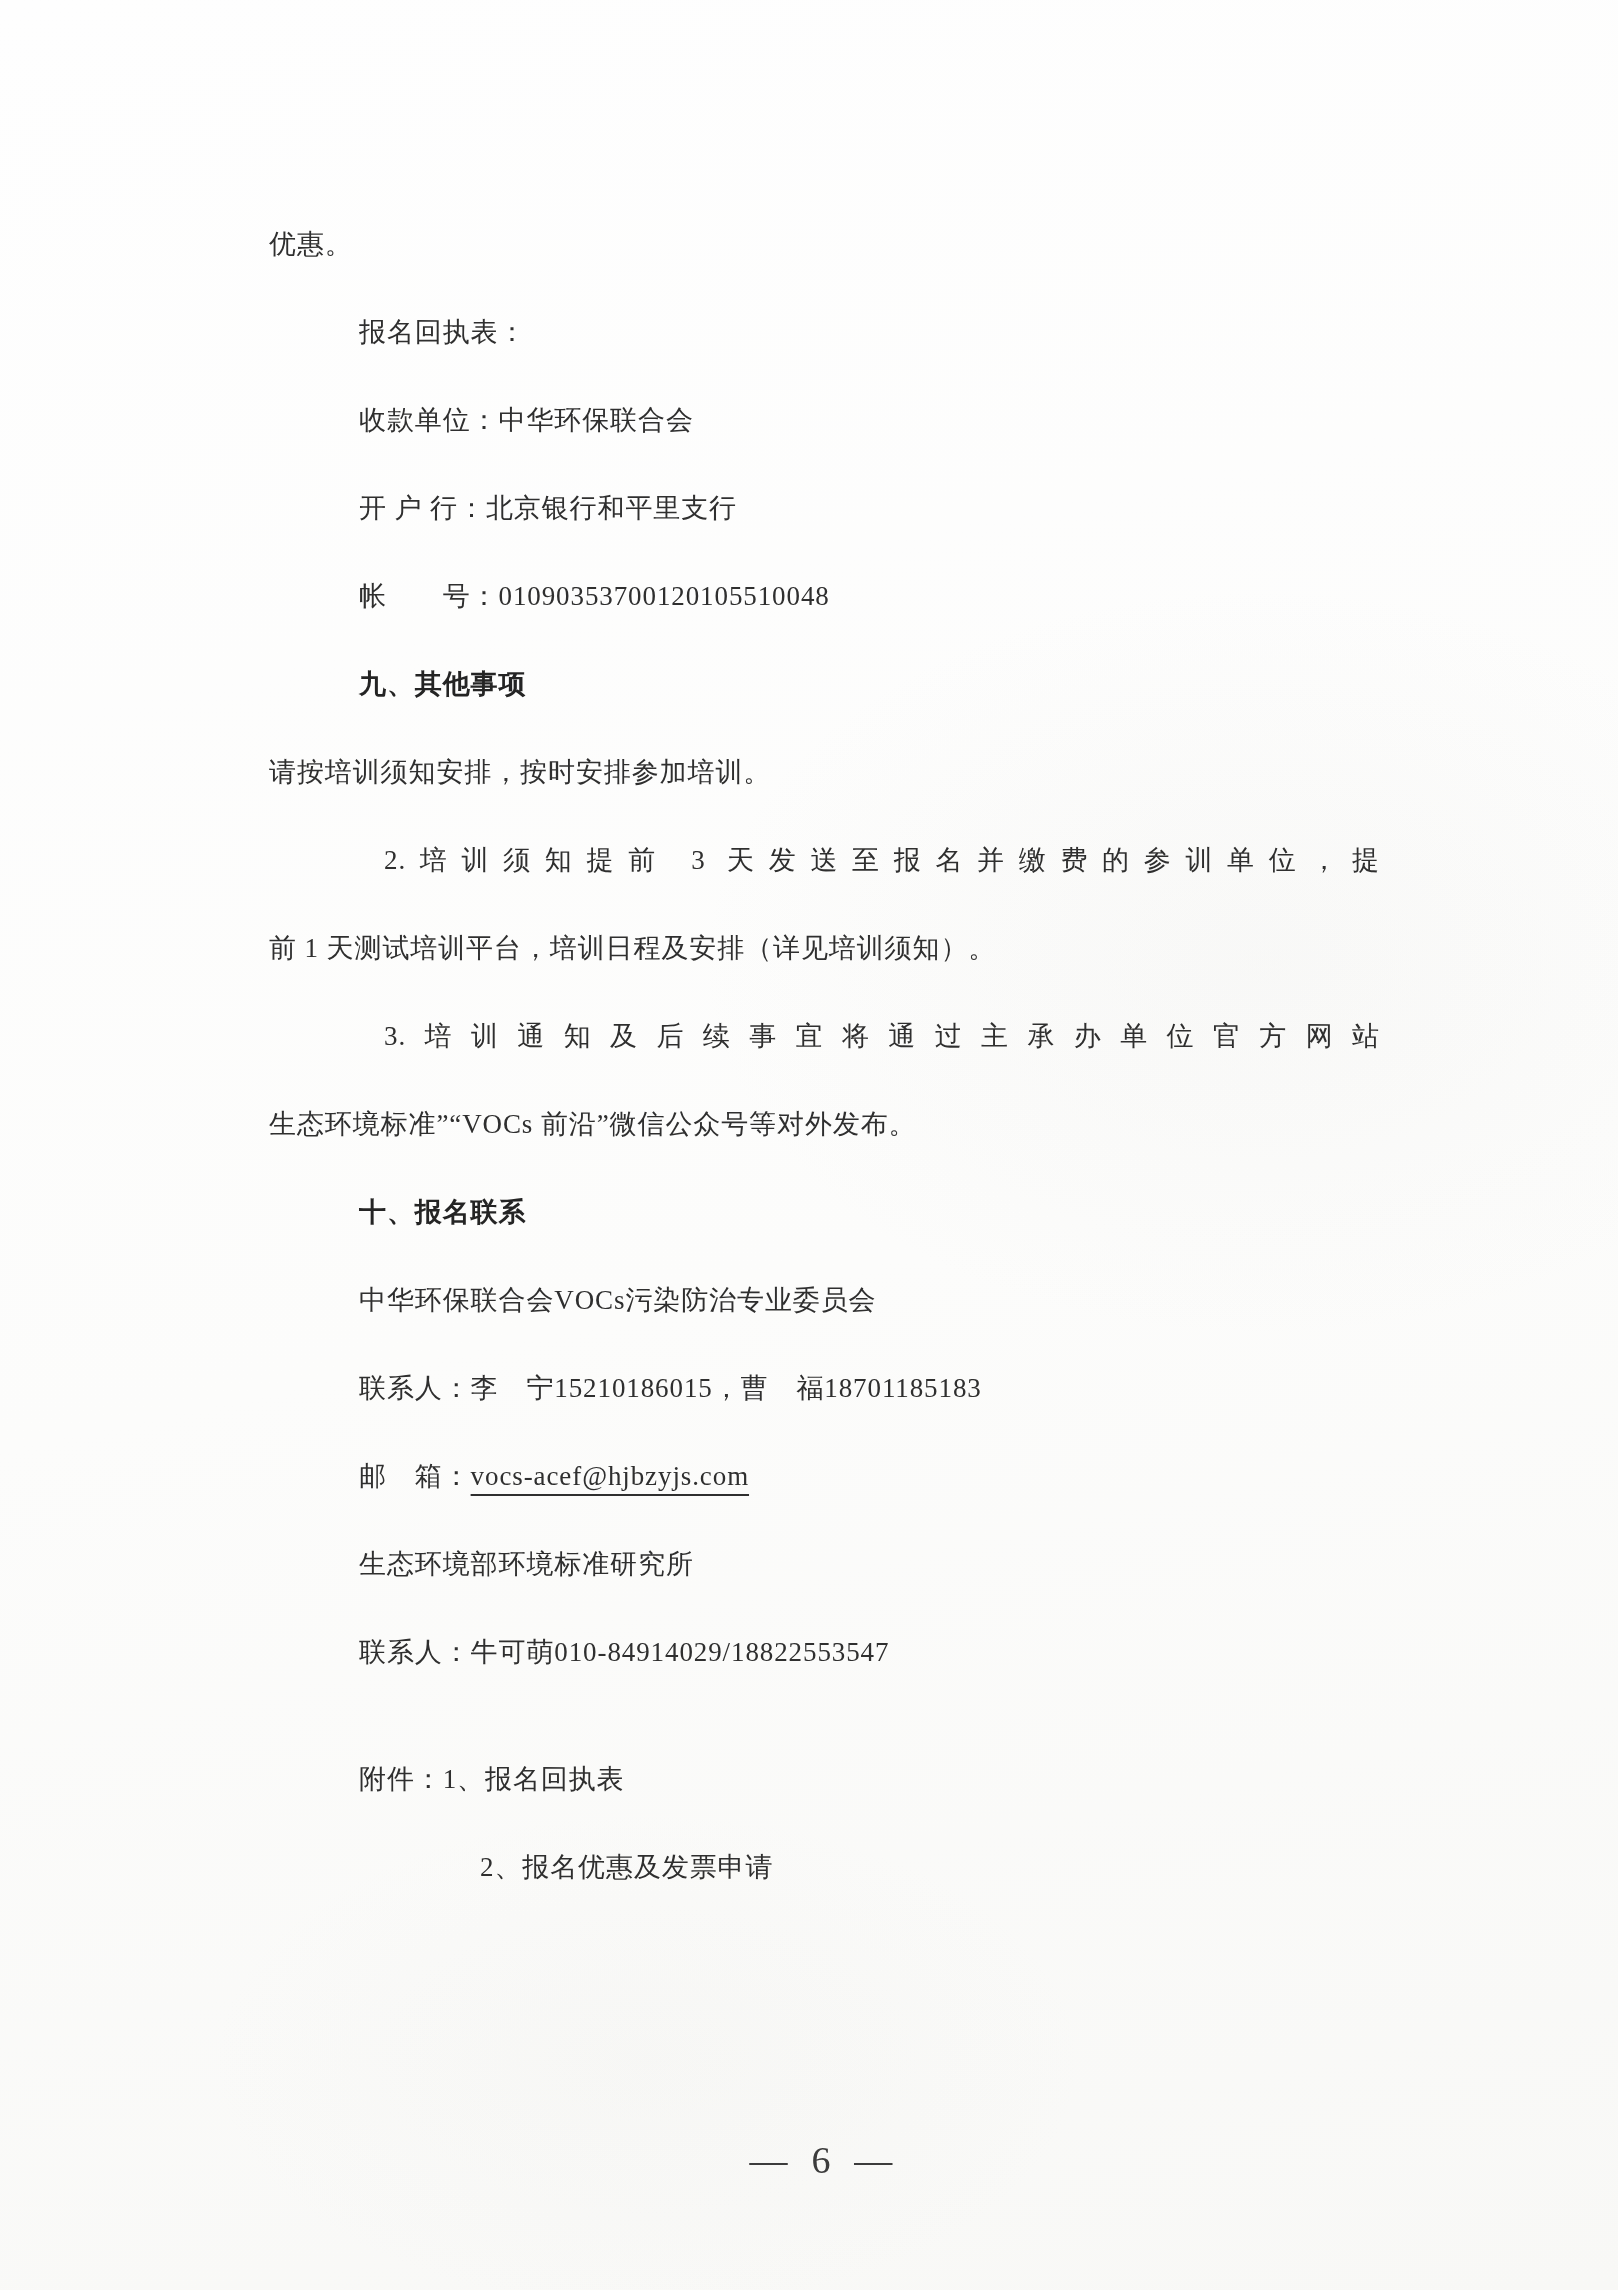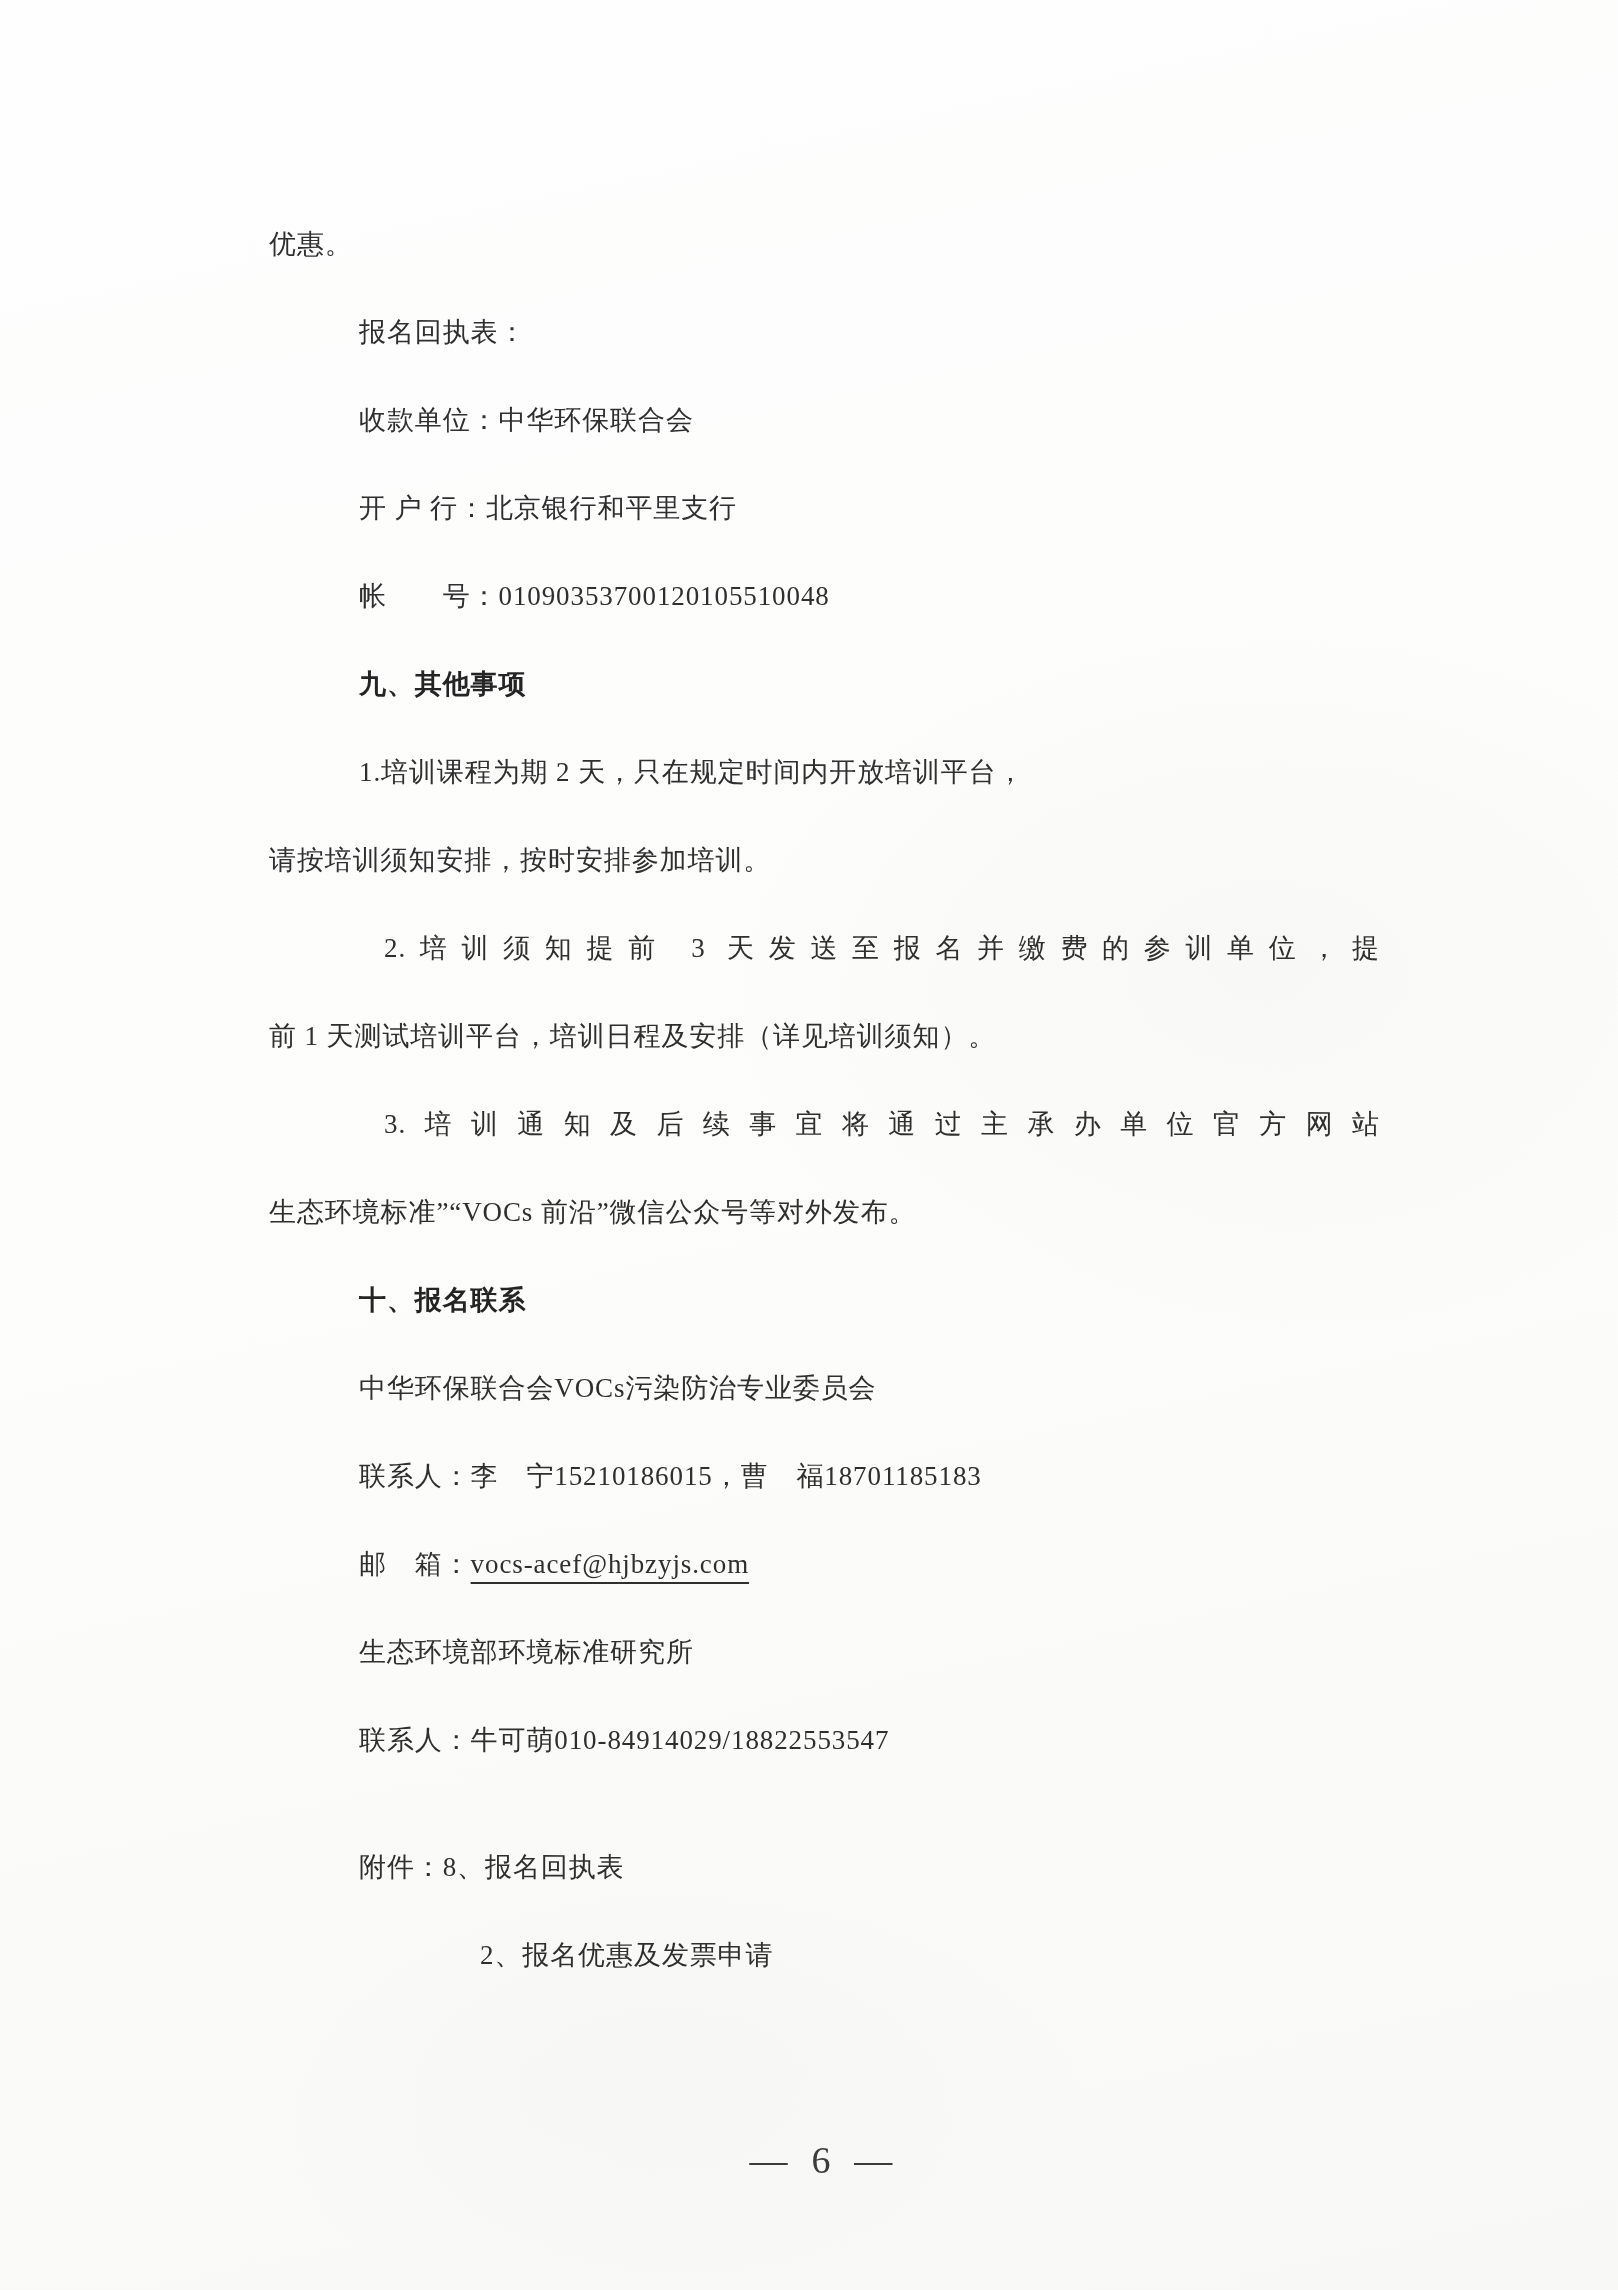--- a/index.html
+++ b/index.html
@@ -73,21 +73,20 @@
     <div class="line indent">报名回执表：</div>
 
     <div class="line indent">收款单位：中华环保联合会</div>
 
     <div class="line indent">开 户 行：北京银行和平里支行</div>
 
     <div class="line indent">帐　　号：01090353700120105510048</div>
 
     <div class="line indent bold">九、其他事项</div>
 
-    <div class="line indent">1.培训课程为期 2 天，只在规定时间内开放培训平台，</div>
 
     <div class="line">请按培训须知安排，按时安排参加培训。</div>
 
     <div class="line indent justify">2.培训须知提前 3 天发送至报名并缴费的参训单位，提</div>
 
     <div class="line">前 1 天测试培训平台，培训日程及安排（详见培训须知）。</div>
 
     <div class="line indent justify">3.培训通知及后续事宜将通过主承办单位官方网站</div>
 
 
@@ -102,21 +101,21 @@
     <div class="line indent">
       <span>邮　箱：</span><span class="email-link">vocs-acef@hjbzyjs.com</span>
     </div>
 
     <div class="line indent">生态环境部环境标准研究所</div>
 
     <div class="line indent">联系人：牛可萌010-84914029/18822553547</div>
 
     <div class="spacer"></div>
 
-    <div class="line indent">附件：8、报名回执表</div>
+    <div class="line indent">附件：1、报名回执表</div>
 
     <div class="line indent-deep">2、报名优惠及发票申请</div>
 
   </div>
 
   <div class="page-num">— 6 —</div>
 </div>
 
 
 </body></html>

